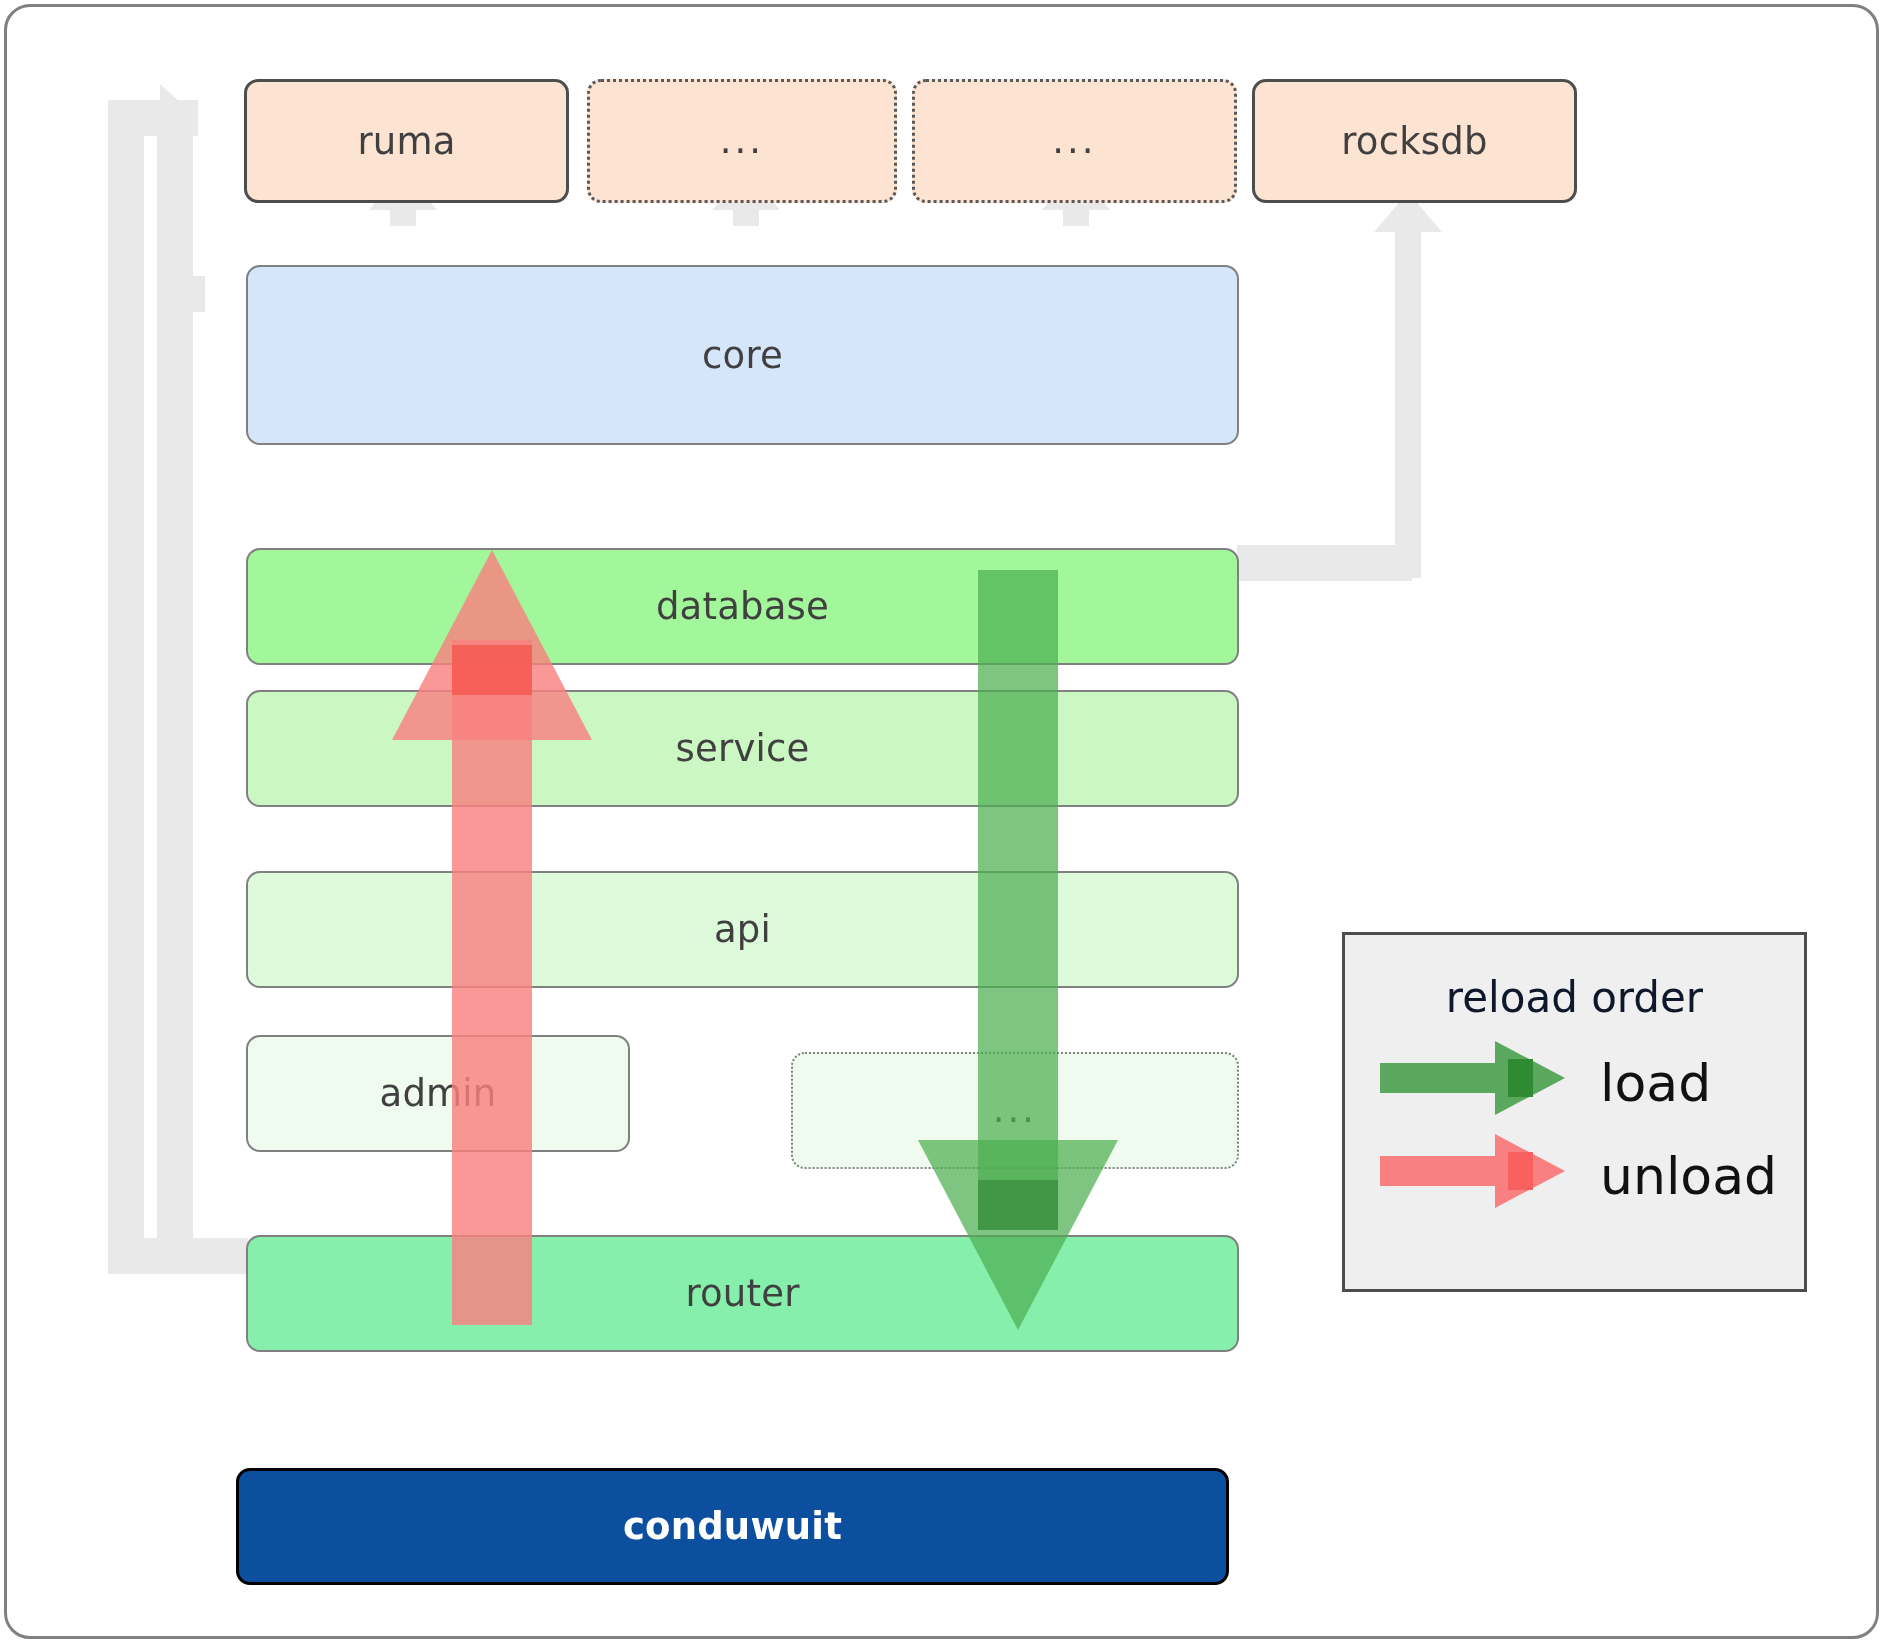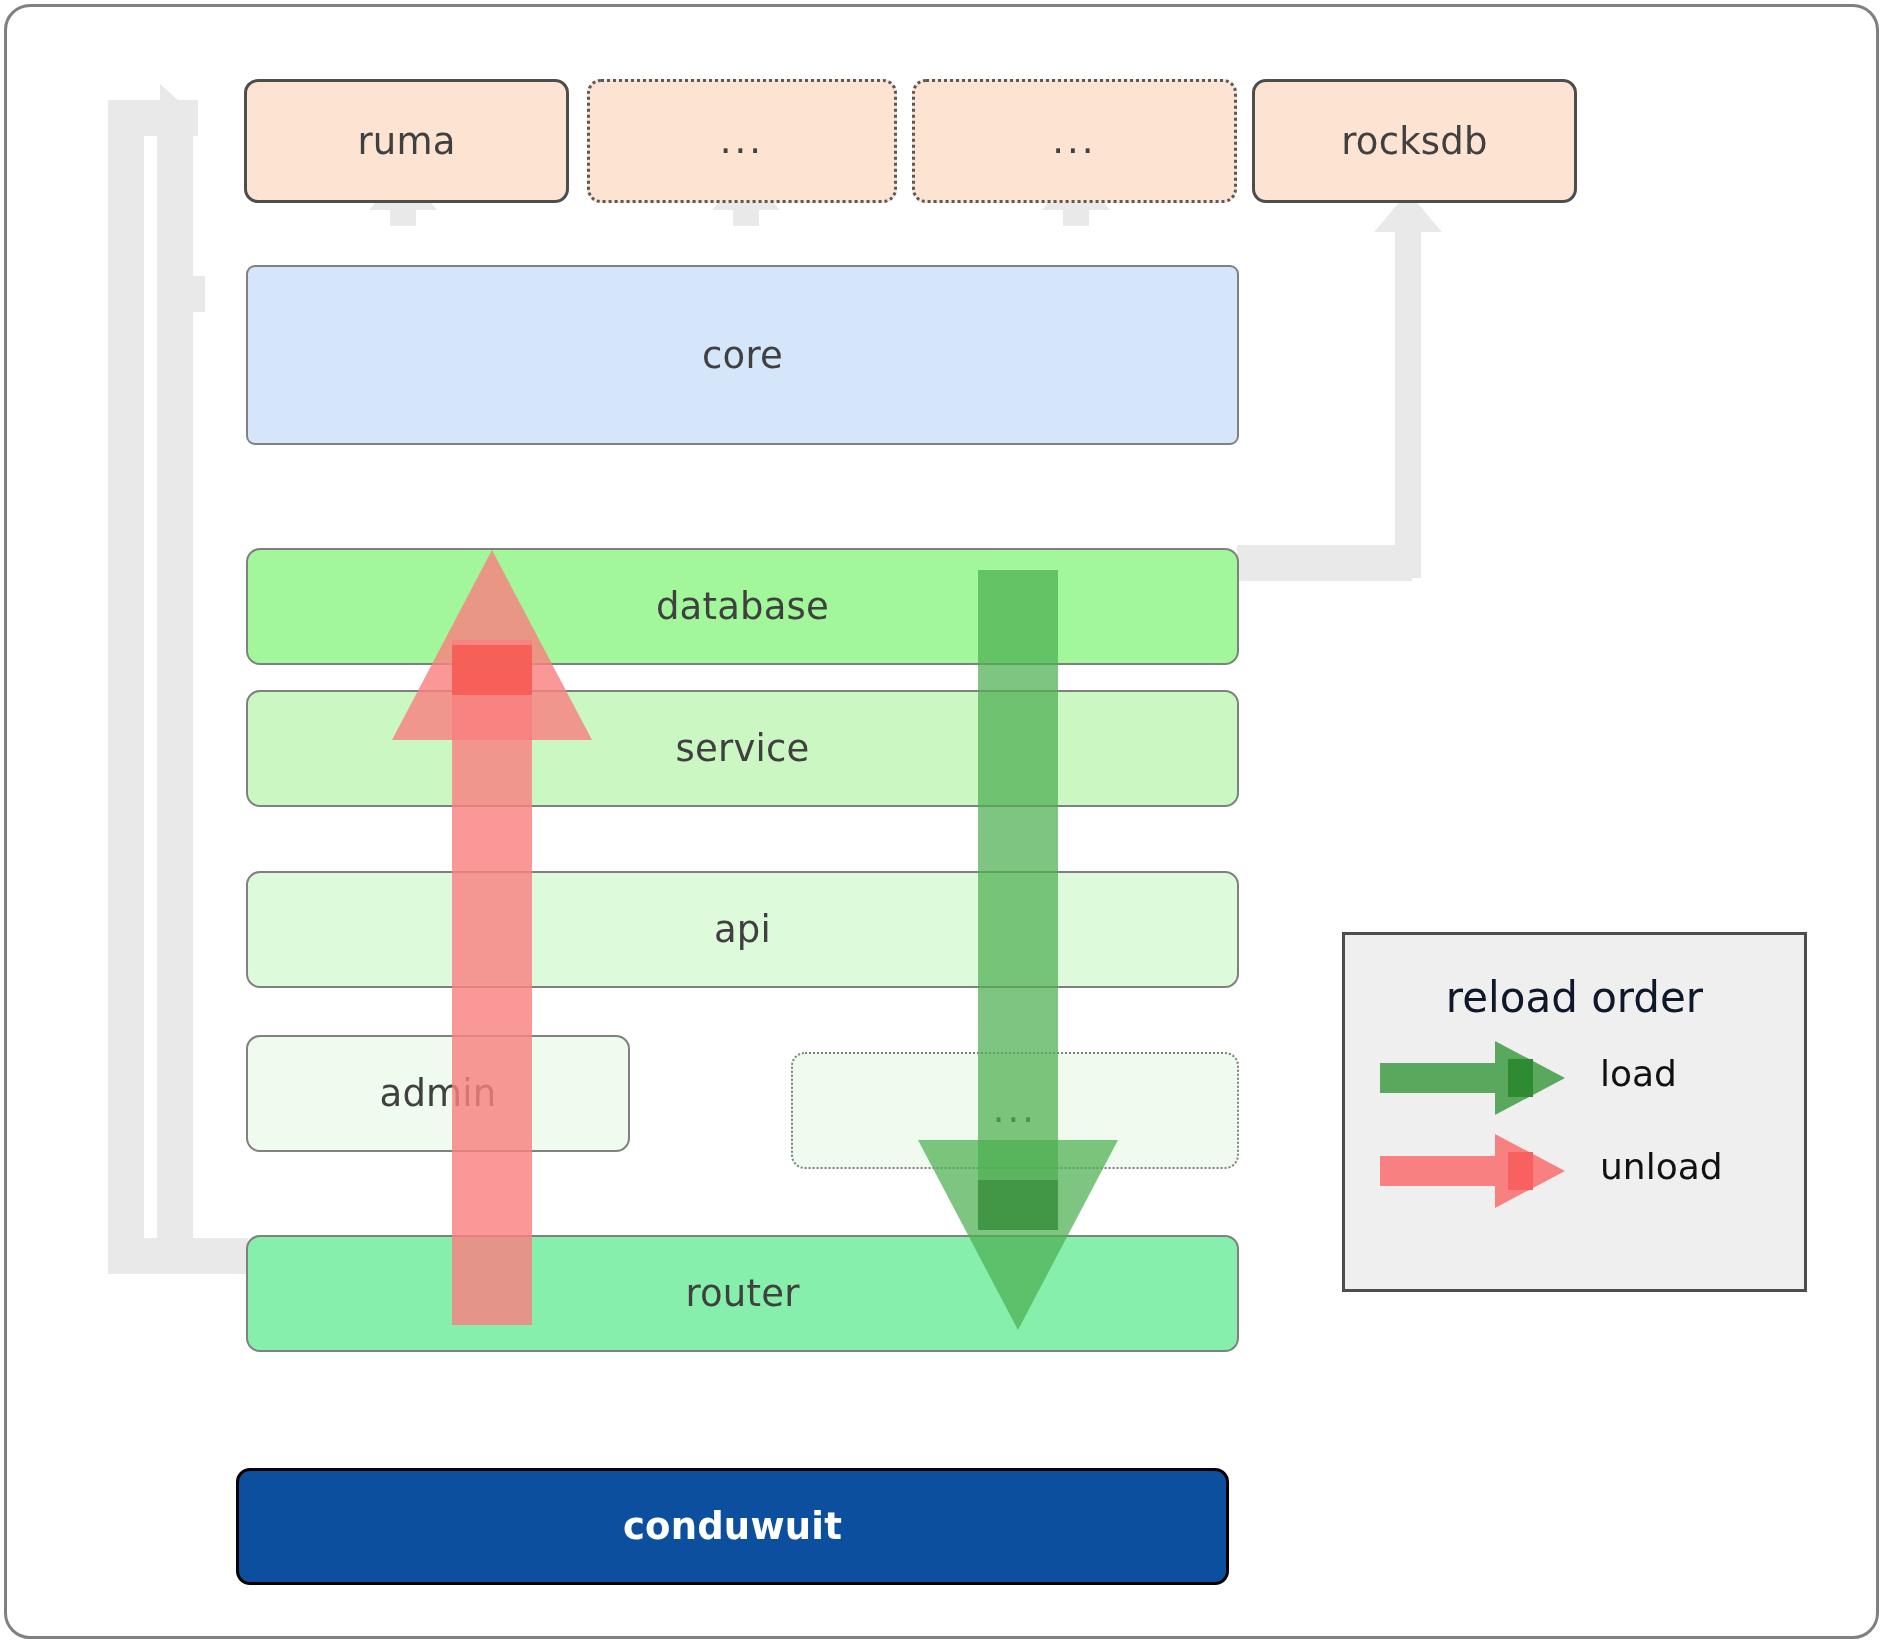--- a/index.html
+++ b/index.html
@@ -67,21 +67,21 @@
     border:3px solid #4d4d4d;
     box-sizing:border-box;
     z-index:9;
   }
   .legend-title{
     position:absolute;left:0;right:0;top:38px;
     text-align:center;color:#0f172a;
     font-size:42px;
   }
   .legend-label{
-    position:absolute;color:#111;font-size:36px;
+    position:absolute;color:#111;font-size:52px;
   }
   .lg-shaft{position:absolute;}
   .lg-head{position:absolute;width:0;height:0;}
   .lg-notch{position:absolute;}
 </style>
 </head>
 <body>
 
 <div id="canvas">
   <div class="outer-frame"></div>
@@ -120,21 +120,21 @@
   </div>
 
   <div class="node dotted" style="left:912px;top:79px;width:325px;height:124px;background:#fde3d2;">
     <span class="dots">...</span>
   </div>
 
   <div class="node solid" style="left:1252px;top:79px;width:325px;height:124px;background:#fde3d2;">
     <span>rocksdb</span>
   </div>
 
-  <div class="node thin" style="left:246px;top:265px;width:993px;height:180px;background:#d5e6fa;border-radius:9px;">
+  <div class="node thin" style="left:246px;top:265px;width:993px;height:180px;background:#d5e6fa;">
     <span>core</span>
   </div>
 
   <div class="node thin" style="left:246px;top:508px;width:993px;height:117px;background:#a2f79a;margin-top:40px;">
     <span>database</span>
   </div>
 
   <div class="node thin" style="left:246px;top:690px;width:993px;height:117px;background:#caf7c2;">
     <span>service</span>
   </div>

